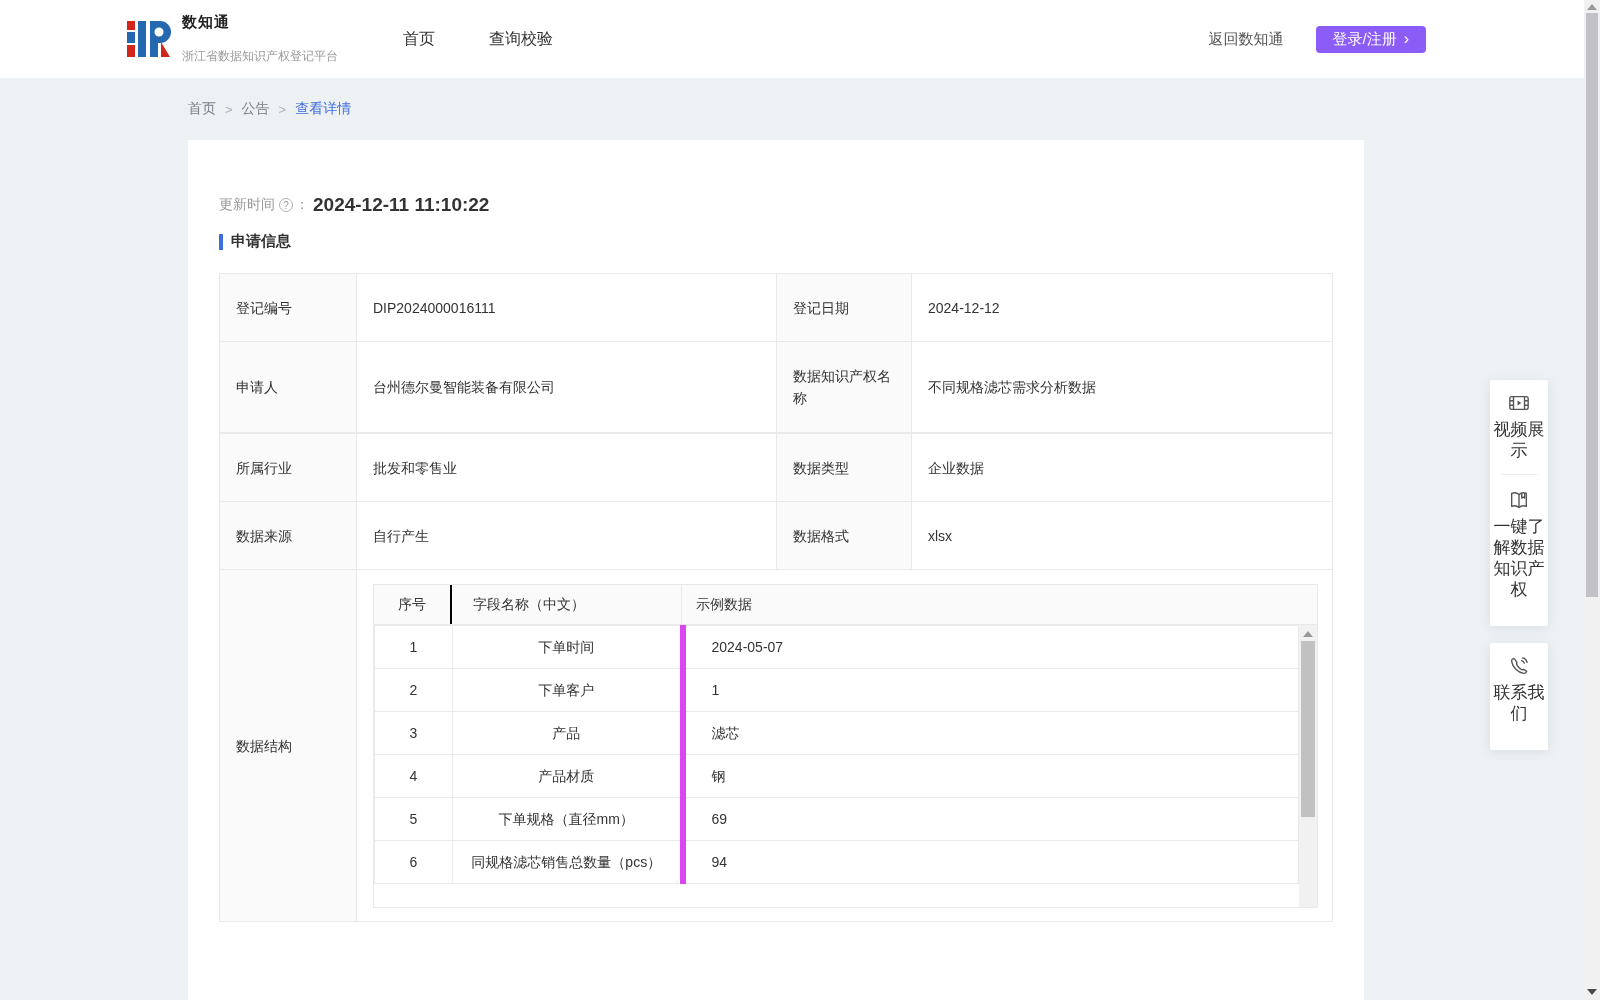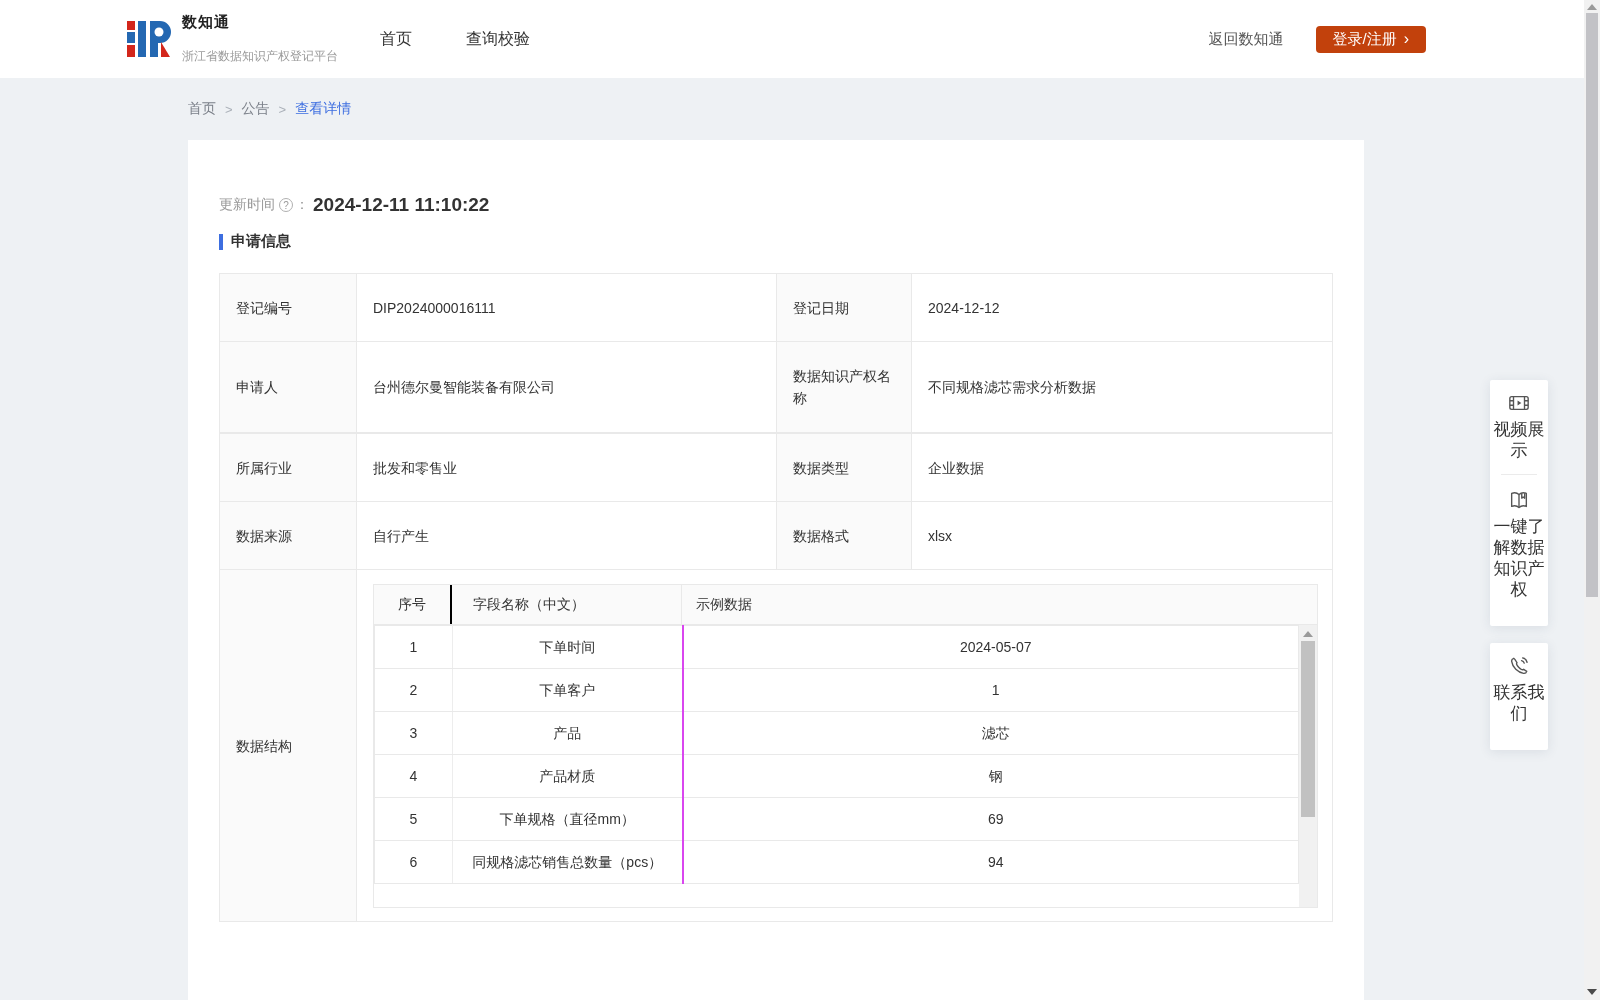--- a/index.html
+++ b/index.html
@@ -4,29 +4,29 @@
 <style>
   * { margin:0; padding:0; box-sizing:border-box; }
   html,body { width:1600px; height:1000px; overflow:hidden; }
   body {
     background:#EEF1F4;
     font-family:"Liberation Sans","DejaVu Sans",sans-serif;
     color:#333;
     position:relative;
   }
   
-  .topbar { height:78px; background:#fff; display:flex; align-items:center; padding-left:125px; }
+  .topbar { height:78px; background:#fff; display:flex; align-items:center; padding-left:125px;gap:23px; }
   .logo { display:flex; align-items:center; gap:11px; cursor:pointer; }
   .logo-title { font-size:15px; font-weight:bold; color:#222; letter-spacing:1px; }
   .logo-sub { font-size:12px; color:#9a9a9a; margin-top:16px; }
   .topnav { display:flex; gap:50px; margin-left:40px; font-size:16px; color:#333; }
   .topnav .nav-item { cursor:pointer; padding:6px 2px; }
   .top-right { margin-left:auto; display:flex; align-items:center; gap:32px; padding-right:174px; }
   .back-link { font-size:15px; color:#555; cursor:pointer; }
-  .login-btn { background:#c2410c; color:#fff; border:none; border-radius:4px; font-size:15px;
+  .login-btn { background:#8b5cf6; color:#fff; border:none; border-radius:4px; font-size:15px;
                padding:4px 17px; display:flex; align-items:center; gap:7px; cursor:pointer;
                font-family:inherit; }
   .login-chevron { font-size:16px; line-height:1; }
   
   .crumbs { height:62px; display:flex; align-items:center; gap:9px; padding-left:188px; font-size:14px; color:#7a7f88; }
   .crumb { cursor:pointer; }
   .crumb-sep { color:#aab0b8; font-size:13px; }
   .crumb-current { color:#3D6EE0; }
   
   .card { margin-left:188px; width:1176px; background:#fff; padding:18px 31px 60px; min-height:900px; }
@@ -54,22 +54,22 @@
   .inner-header { display:flex; height:40px; background:#FAFAFA; border-bottom:1px solid #E9E9E9; align-items:stretch; }
   .inner-header > div { display:flex; align-items:center; }
   .ih-no { width:78px; justify-content:center; border-right:2px solid #000000; }
   .ih-field { width:230px; padding-left:21px; border-right:1px solid #E9E9E9; }
   .ih-sample { flex:1; padding-left:14px; }
   .inner-body { display:flex; height:282px; }
   .inner-rows { flex:1; }
   .inner-rows table { width:100%; border-collapse:collapse; table-layout:fixed; }
   .inner-rows td { height:40px; border-bottom:1px solid #EDEDED; padding:0; }
   .inner-rows td.c-no { width:78px; text-align:center; border-right:1px solid #EDEDED; }
-  .inner-rows td.c-field { width:230px; text-align:center; border-right:2px solid #d946ef; }
-  .inner-rows td.c-sample { padding-left:26px; text-align:center; }
+  .inner-rows td.c-field { width:230px; text-align:center; border-right:6px solid #d946ef; }
+  .inner-rows td.c-sample { padding-left:26px; text-align:left; }
   .inner-scroll { width:18px; background:#F1F1F1; position:relative; cursor:pointer; }
   .is-up { position:absolute; top:6px; left:4px; width:0; height:0;
            border-left:5px solid transparent; border-right:5px solid transparent; border-bottom:6px solid #9a9a9a; }
   .is-thumb { position:absolute; top:16px; left:2px; width:14px; height:176px; background:#C1C1C1; }
   
   .float-panel { position:absolute; left:1490px; top:380px; width:58px; }
   .float-card { background:#fff; box-shadow:0 2px 12px rgba(40,60,90,.10); border-radius:2px; text-align:center;
                 padding:12px 2px 26px; font-size:17px; color:#333; line-height:21px; cursor:pointer; }
   .float-card + .float-card { margin-top:17px; }
   .float-icon { display:block; margin:0 auto 5px; }

